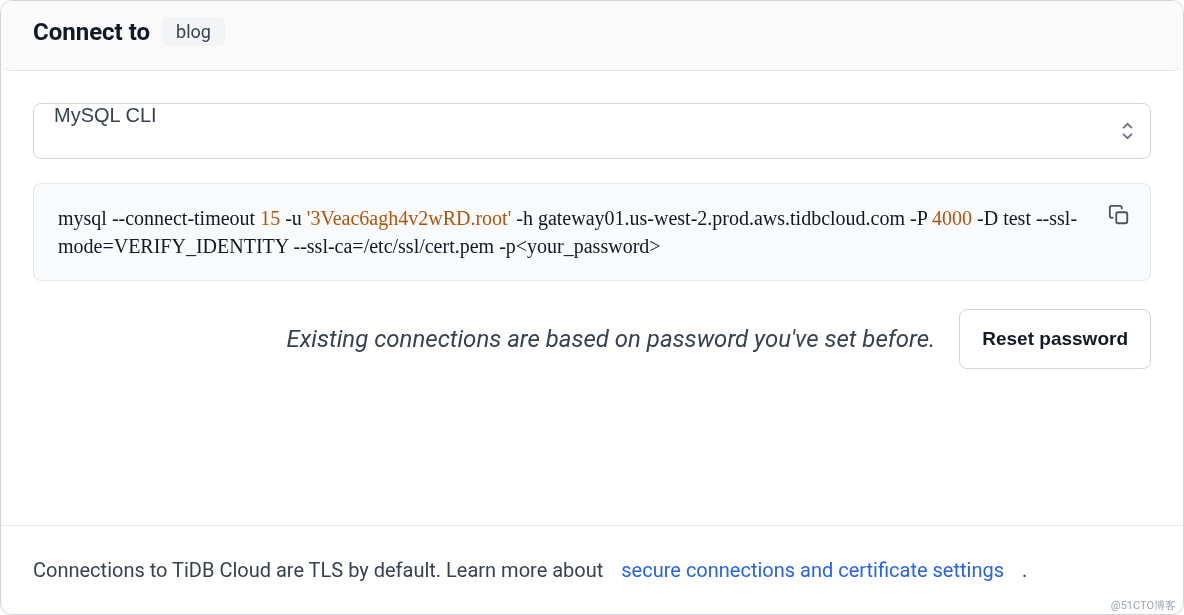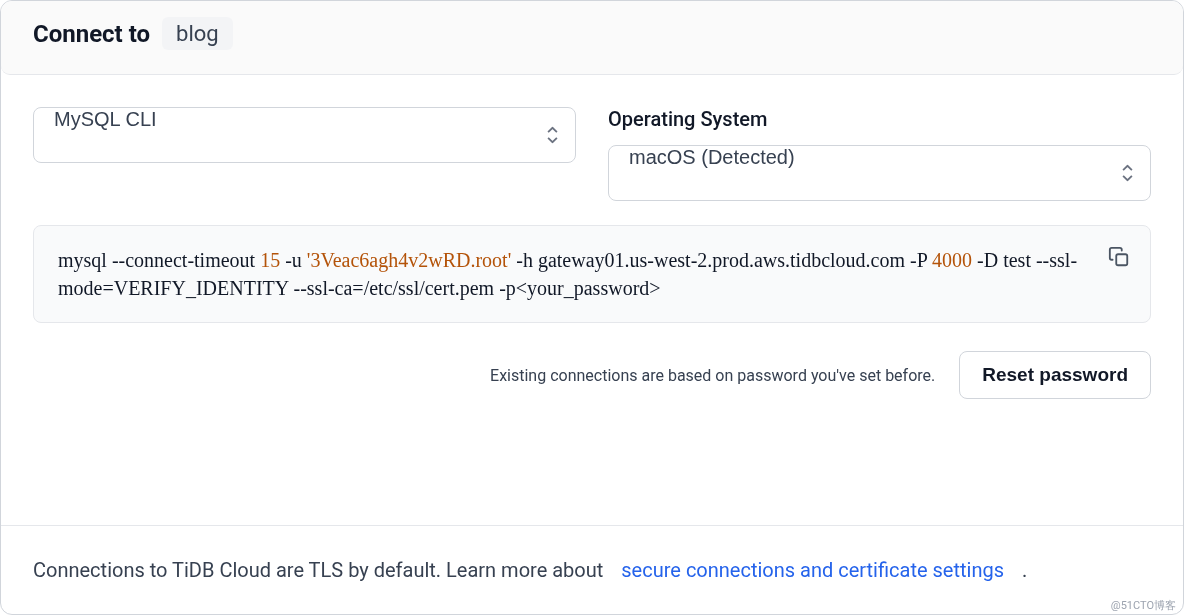--- a/index.html
+++ b/index.html
@@ -37,21 +37,21 @@
     }
     .title-text {
       font-size: 24px;
       font-weight: 700;
       color: #111827;
     }
     .title-badge {
       background: #f3f4f6;
       border-radius: 6px;
       padding: 4px 14px;
-      font-size: 22px;
+      font-size: 18px;
       color: #374151;
       font-weight: 400;
     }
     .card-body {
       padding: 32px 32px 20px 32px;
       flex: 1;
       display: flex;
       flex-direction: column;
     }
     .form-row {
@@ -138,28 +138,29 @@
       height: 22px;
     }
     .password-row {
       display: flex;
       align-items: center;
       justify-content: flex-end;
       gap: 24px;
       margin-bottom: 20px;
     }
     .password-text {
-      font-size: 16px;
-      color: #374151;
+      font-size: 24px;
+      color: #374151;
+      font-style: italic;
     }
     .reset-btn {
       border: 1px solid #d1d5db;
       background: #fff;
       border-radius: 8px;
-      padding: 12px 22px;
+      padding: 18px 22px;
       font-size: 19px;
       font-weight: 700;
       color: #111827;
       cursor: pointer;
     }
     .card-footer {
       border-top: 1px solid #e5e7eb;
       padding: 32px 32px;
       font-size: 20px;
       color: #374151;
@@ -208,36 +209,20 @@
             <svg viewBox="0 0 10 6" fill="none" stroke="currentColor" stroke-width="1.6">
                 <path d="M1 5 L5 1 L9 5"></path>
               </svg>
             <svg viewBox="0 0 10 6" fill="none" stroke="currentColor" stroke-width="1.6">
                 <path d="M1 1 L5 5 L9 1"></path>
               </svg>
           </span>
         </div>
       </div>
 
-      <div class="form-group">
-        <label class="form-label">Operating System</label>
-        <div class="select-wrapper">
-          <button class="select-box">
-            <span>macOS (Detected)</span>
-          </button>
-          <span class="select-chevrons">
-            <svg viewBox="0 0 10 6" fill="none" stroke="currentColor" stroke-width="1.6">
-                <path d="M1 5 L5 1 L9 5"></path>
-              </svg>
-            <svg viewBox="0 0 10 6" fill="none" stroke="currentColor" stroke-width="1.6">
-                <path d="M1 1 L5 5 L9 1"></path>
-              </svg>
-          </span>
-        </div>
-      </div>
 
     </div>
 
     <div class="code-block">
       <span>mysql --connect-timeout </span><span class="num">15</span><span> -u </span><span class="str">'3Veac6agh4v2wRD.root'</span><span> -h gateway01.us-west-2.prod.aws.tidbcloud.com -P </span><span class="num">4000</span><span> -D test --ssl-mode=VERIFY_IDENTITY --ssl-ca=/etc/ssl/cert.pem -p&lt;your_password&gt;</span>
       <button class="copy-btn">
         <span>
           <svg viewBox="0 0 24 24" fill="none" stroke="currentColor" stroke-width="2" stroke-linecap="round" stroke-linejoin="round">
             <rect x="9" y="9" width="12" height="12" rx="2"></rect>
             <path d="M5 15 H4 a2 2 0 0 1 -2 -2 V4 a2 2 0 0 1 2 -2 h9 a2 2 0 0 1 2 2 v1"></path>

